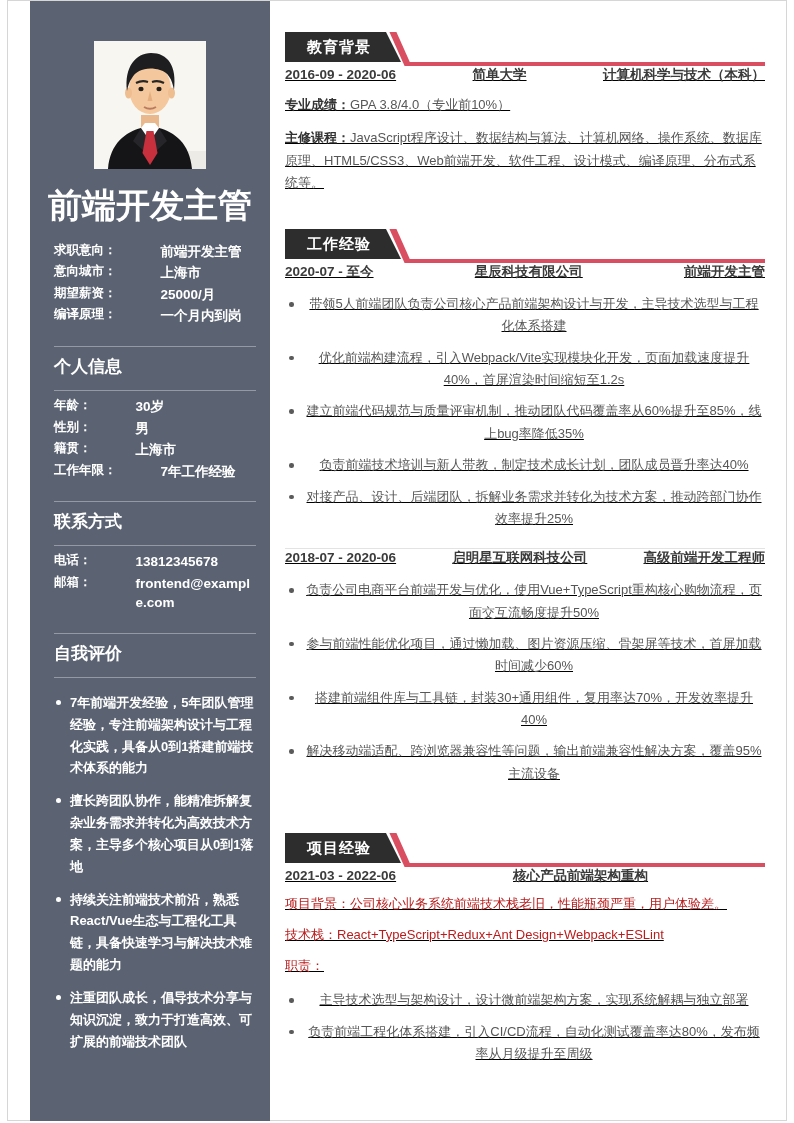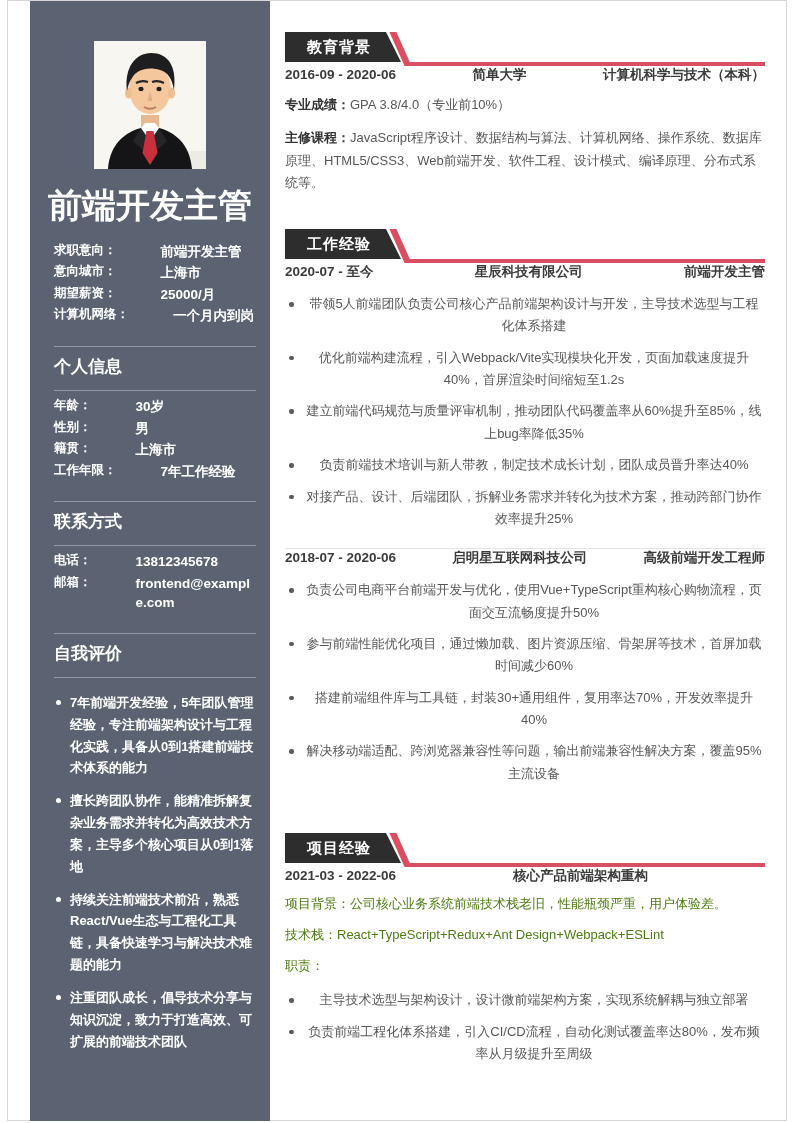--- a/index.html
+++ b/index.html
@@ -57,21 +57,21 @@
     background:#2d2d2d; color:#fff; font-size:15px; font-weight:bold;
     padding:0 30px 0 22px; letter-spacing:1px;
     clip-path:polygon(0 0, calc(100% - 15px) 0, 100% 100%, 0 100%);
   }
   .sec-stripe {
     position:absolute; left:112px; top:0; width:7px; height:34px;
     background:#d94e60; transform:skewX(24deg);
   }
   .sec-line { position:absolute; left:120px; right:0; bottom:0; height:4px; background:#d94e60; }
 
-  .section { margin-top:34px; }
+  .section { margin-top:34px;text-decoration:underline; }
   .section.first { margin-top:0; }
   .section.project { margin-top:48px; }
 
   .entry-head {
     display:flex; align-items:baseline; 
     font-size:13.5px; font-weight:bold; color:#3b3b3b;
   }
   .entry-head .mid { flex:1; text-align:center; }
   .entry-head .right { text-align:right; }
 
@@ -81,21 +81,21 @@
   .bullets { list-style:none; margin:12px 0 0; padding:0;text-align:center; }
   .bullets li {
     position:relative; padding-left:18px; margin-bottom:9px;
     font-size:13px; color:#575757; line-height:1.72;
   }
   .bullets li::before {
     content:""; position:absolute; left:4px; top:9px;
     width:4.5px; height:4.5px; border-radius:50%; background:#5a5a5a;
   }
   .entry-divider { border:none; border-top:1px solid #e3e3e3; margin:18px 0 0; }
-  .plain-line { margin-top:8px; font-size:13px; color:#4d7c0f; line-height:1.75; }
+  .plain-line { margin-top:8px; font-size:13px; color:#b91c1c; line-height:1.75; }
 </style>
 </head>
 <body>
 
 <div class="canvas">
   <div class="page-frame"></div>
 
   <aside class="sidebar">
     <div class="photo">
       <svg viewBox="0 0 112 128" width="112" height="128">
@@ -129,21 +129,21 @@
       </div>
       <div class="kv-row">
         <span class="k">意向城市：</span>
         <span class="v">上海市</span>
       </div>
       <div class="kv-row">
         <span class="k">期望薪资：</span>
         <span class="v">25000/月</span>
       </div>
       <div class="kv-row">
-        <span class="k">计算机网络：</span>
+        <span class="k">编译原理：</span>
         <span class="v">一个月内到岗</span>
       </div>
     </div>
 
     <section class="side-section">
       <h3 class="side-title">个人信息</h3>
       <div class="side-items">
         <div class="kv-row">
           <span class="k">年龄：</span>
           <span class="v">30岁</span>

